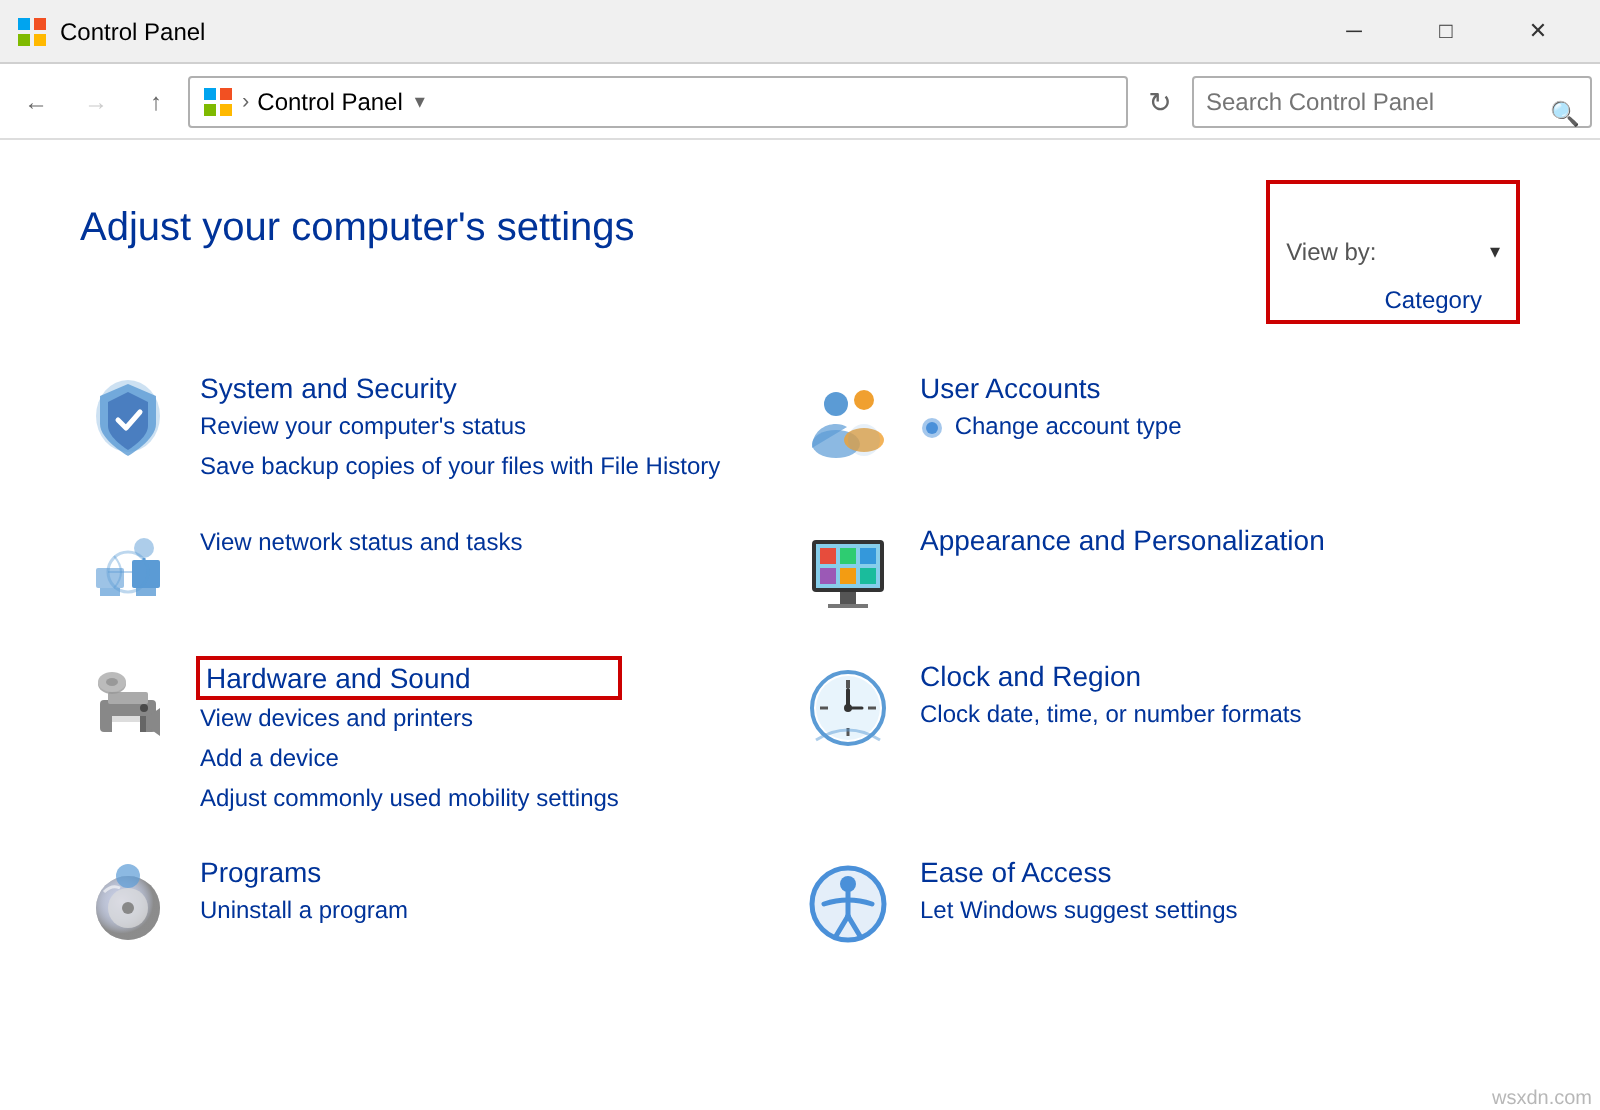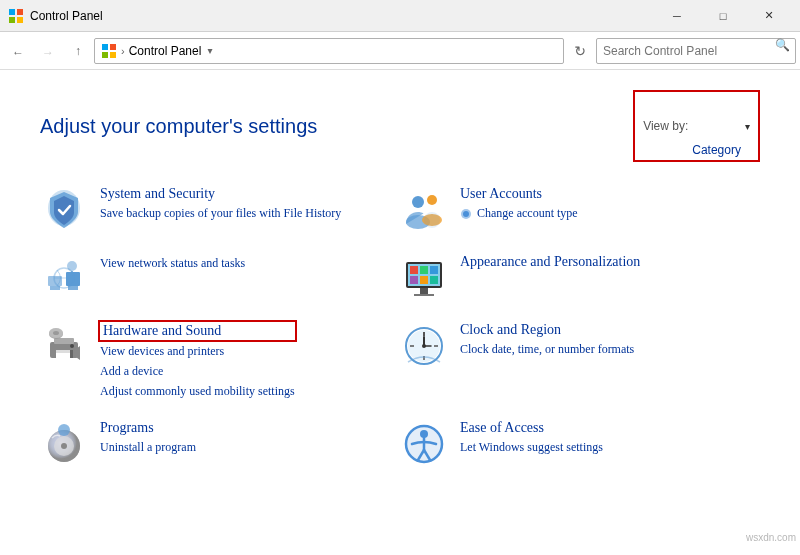--- a/index.html
+++ b/index.html
@@ -82,21 +82,21 @@
       border: 1px solid #b0b0b0;
       border-radius: 2px;
       padding: 0 24px 0 6px;
       font-size: 12px;
       outline: none;
       color: #666;
     }
     .search-wrapper {
       position: relative;
       display: flex;
-      align-items: flex-start;
+      align-items: flex-end;
     }
     .search-icon-inner {
       position: absolute;
       right: 6px;
       color: #888;
       font-size: 12px;
     }
 
     
     .content {
@@ -105,21 +105,21 @@
     }
     .page-title {
       font-size: 20px;
       font-weight: 300;
       color: #003399;
       margin-bottom: 24px;
     }
     .top-bar-row {
       display: flex;
       justify-content: space-between;
-      align-items: flex-end;
+      align-items: center;
       margin-bottom: 20px;
     }
     .view-by-control {
       display: flex;
       align-items: center;
       border: 2px solid #cc0000;
       padding: 3px 8px;
       font-size: 12px;
       cursor: pointer;
       gap: 4px;
@@ -134,21 +134,20 @@
       display: grid;
       grid-template-columns: 1fr 1fr;
       gap: 0;
       row-gap: 12px;
     }
     .category-item {
       display: flex;
       align-items: flex-start;
       gap: 12px;
       padding: 4px 0;
-      font-family: Liberation Serif, serif;
     }
     .category-icon {
       width: 48px; height: 48px;
       flex-shrink: 0;
       display: flex; align-items: center; justify-content: center;
     }
     .category-content {
       display: flex;
       flex-direction: column;
       gap: 2px;
@@ -166,21 +165,21 @@
     .category-link {
       font-size: 12px;
       color: #003399;
       cursor: pointer;
       text-decoration: none;
       line-height: 1.5;
     }
 
     .watermark {
       position: fixed;
-      bottom: 12px;
+      bottom: 0;
       right: 4px;
       font-size: 10px;
       color: #999;
       opacity: 0.7;
     }
   </style>
 </head>
 <body>
 
 <div class="title-bar">
@@ -238,20 +237,21 @@
       <div class="category-icon">
         <svg width="44" height="44" viewBox="0 0 44 44">
           <ellipse cx="22" cy="20" rx="16" ry="18" fill="#5b9bd5" opacity="0.3"></ellipse>
           <path d="M22 4 L36 10 L36 24 C36 32 22 40 22 40 C22 40 8 32 8 24 L8 10 Z" fill="#5b9bd5" opacity="0.8"></path>
           <path d="M22 8 L32 13 L32 25 C32 31 22 37 22 37 C22 37 12 31 12 25 L12 13 Z" fill="#4a7ec0"></path>
           <polyline points="17,22 21,26 28,18" stroke="white" stroke-width="2.5" fill="none" stroke-linecap="round" stroke-linejoin="round"></polyline>
         </svg>
       </div>
       <div class="category-content">
         <a class="category-title">System and Security</a>
+        <a class="category-link">Review your computer's status</a>
         <a class="category-link">Save backup copies of your files with File History</a>
       </div>
     </div>
 
     <div class="category-item">
       <div class="category-icon">
         <svg width="44" height="44" viewBox="0 0 44 44">
 
           <circle cx="16" cy="14" r="6" fill="#5b9bd5"></circle>
           <path d="M4 36 C4 28 10 24 16 24 C18 24 20 24.5 21.5 25.5" stroke="#5b9bd5" stroke-width="0" fill="#5b9bd5" opacity="0.7"></path>

